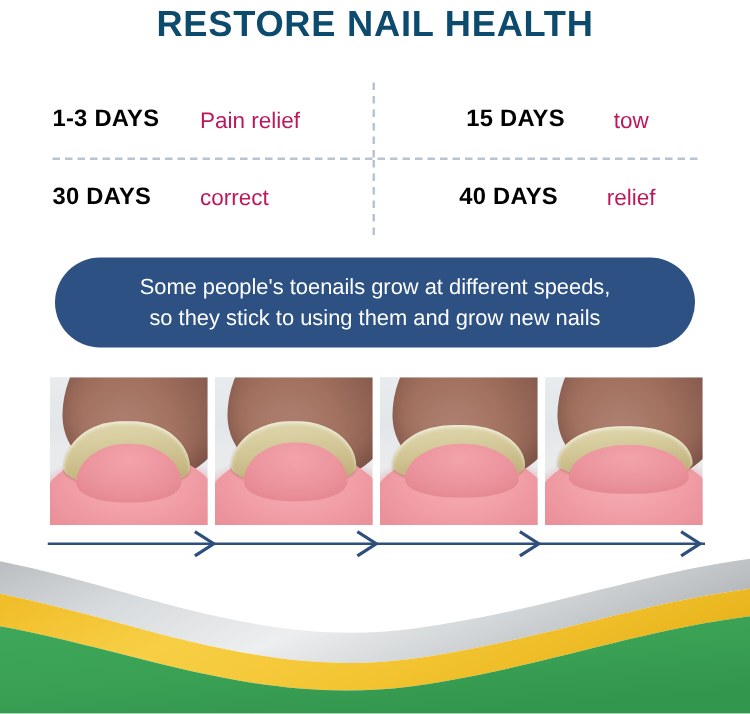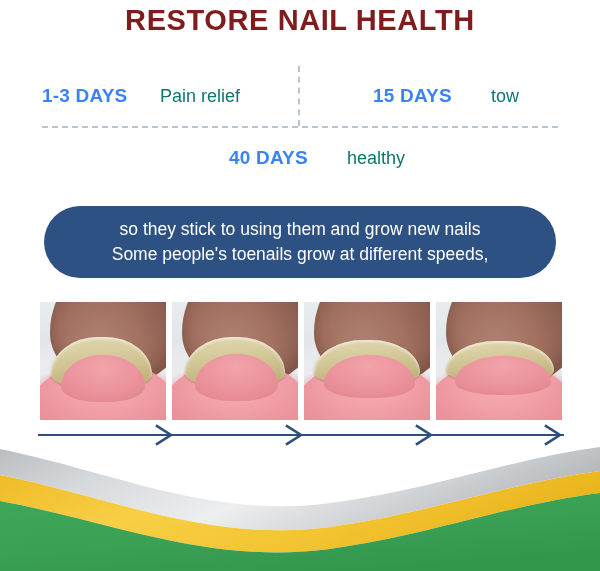--- a/index.html
+++ b/index.html
@@ -19,21 +19,21 @@
   
   .page-title {
     position: absolute;
     top: 4px;
     left: 0;
     width: 600px;
     text-align: center;
     font-size: 29px;
     font-weight: bold;
     letter-spacing: 0.6px;
-    color: #7f1d1d;
+    color: #0c4a6e;
     font-family: "Liberation Sans", "DejaVu Sans", sans-serif;
   }
 
   
   .timeline-table {
     position: absolute;
     top: 66px;
     left: 42px;
     width: 516px;
     height: 120px;
@@ -55,29 +55,29 @@
     border-right: 2px dashed #b9c4d2;
     padding-right: 14px;
   }
   .tl-cell.cell-right {
     padding-left: 34px;
     justify-content: center;
   }
   .tl-term {
     font-size: 19px;
     font-weight: bold;
-    color: #3b82f6;
+    color: #000000;
     letter-spacing: 0.2px;
     white-space: nowrap;
     min-width: 108px;
   }
   .tl-desc {
     font-size: 18px;
     font-weight: normal;
-    color: #0f766e;
+    color: #be185d;
     margin-left: 10px;
     white-space: nowrap;
   }
 
   
   .callout-banner {
     position: absolute;
     top: 206px;
     left: 44px;
     width: 512px;
@@ -204,31 +204,35 @@
       <span class="tl-term">1-3 DAYS</span>
       <span class="tl-desc">Pain relief</span>
     </div>
     <div class="tl-cell cell-right">
       <span class="tl-term">15 DAYS</span>
       <span class="tl-desc">tow</span>
     </div>
   </div>
 
   <div class="tl-row row-bottom">
+    <div class="tl-cell cell-left">
+      <span class="tl-term">30 DAYS</span>
+      <span class="tl-desc">correct</span>
+    </div>
     <div class="tl-cell cell-right">
       <span class="tl-term">40 DAYS</span>
-      <span class="tl-desc">healthy</span>
+      <span class="tl-desc">relief</span>
     </div>
   </div>
 
 </div>
 
 <div class="callout-banner">
+  <div class="callout-line">Some people's toenails grow at different speeds,</div>
   <div class="callout-line">so they stick to using them and grow new nails</div>
-  <div class="callout-line">Some people's toenails grow at different speeds,</div>
 </div>
 
 <div class="photo-strip">
 
   <div class="photo-panel p1">
     <div class="ph-bg"></div>
     <div class="ph-toe"></div>
     <div class="ph-pad"></div>
     <div class="ph-nail"></div>
     <div class="ph-notch"></div>

